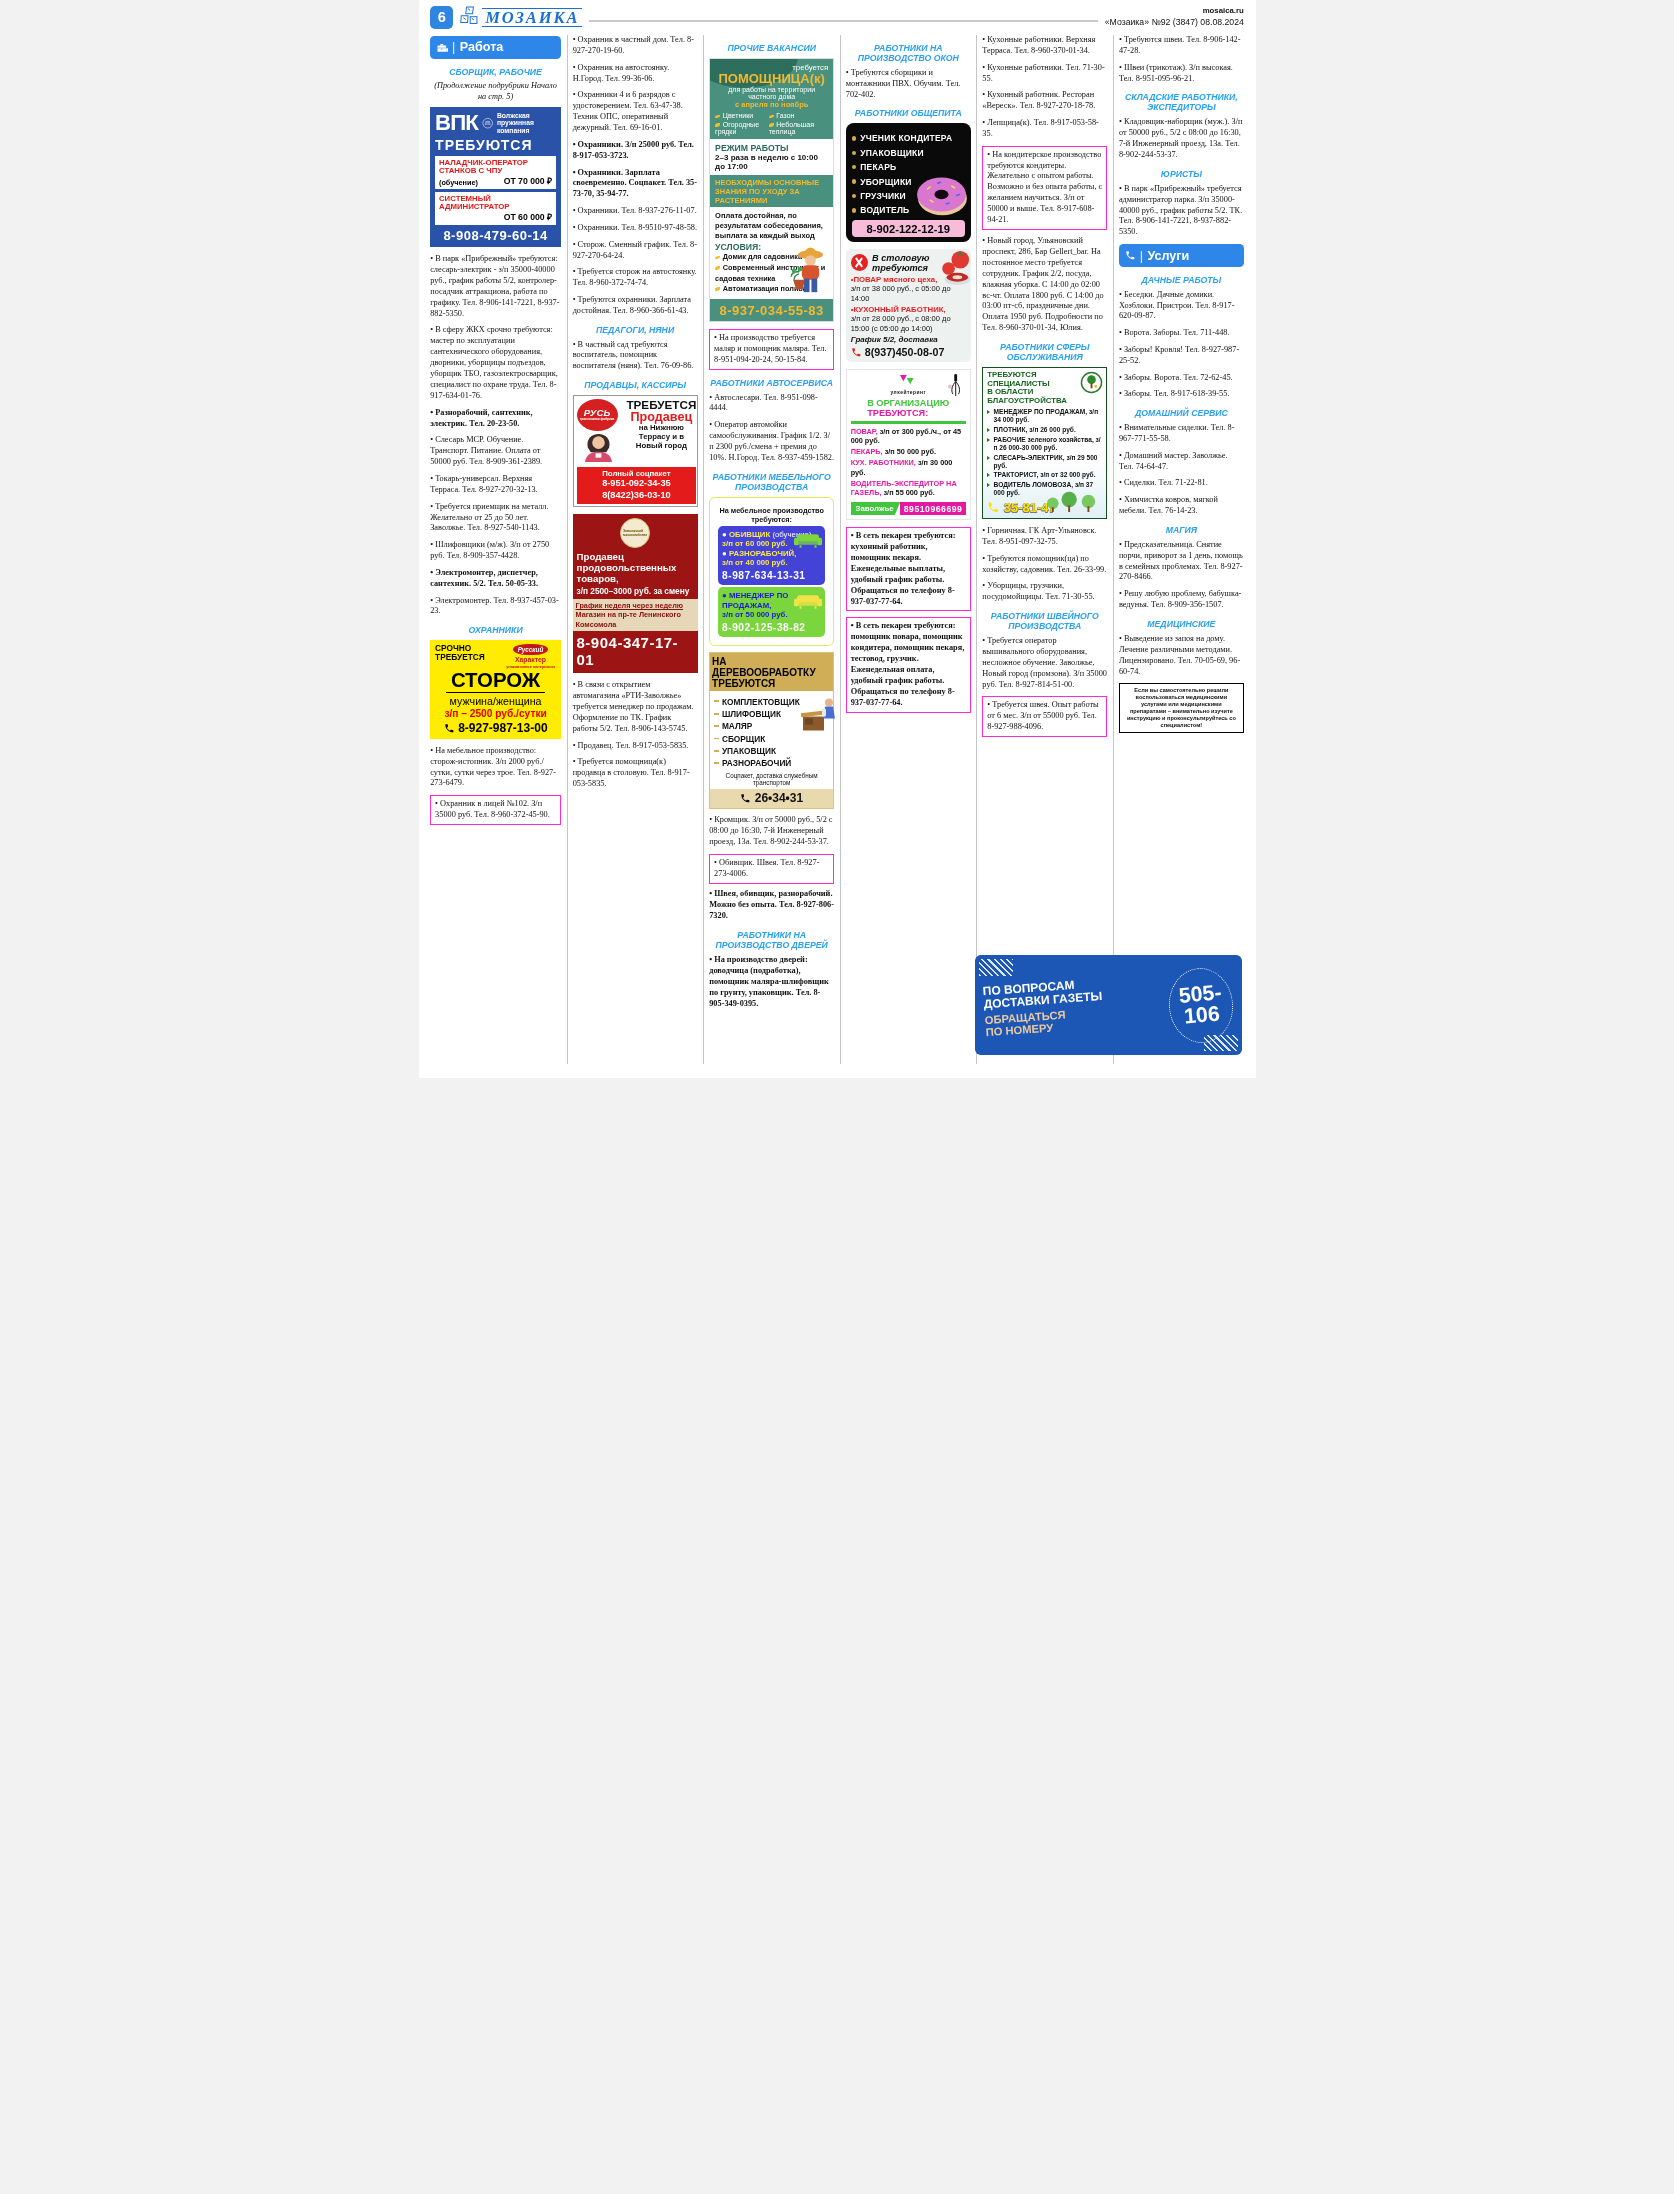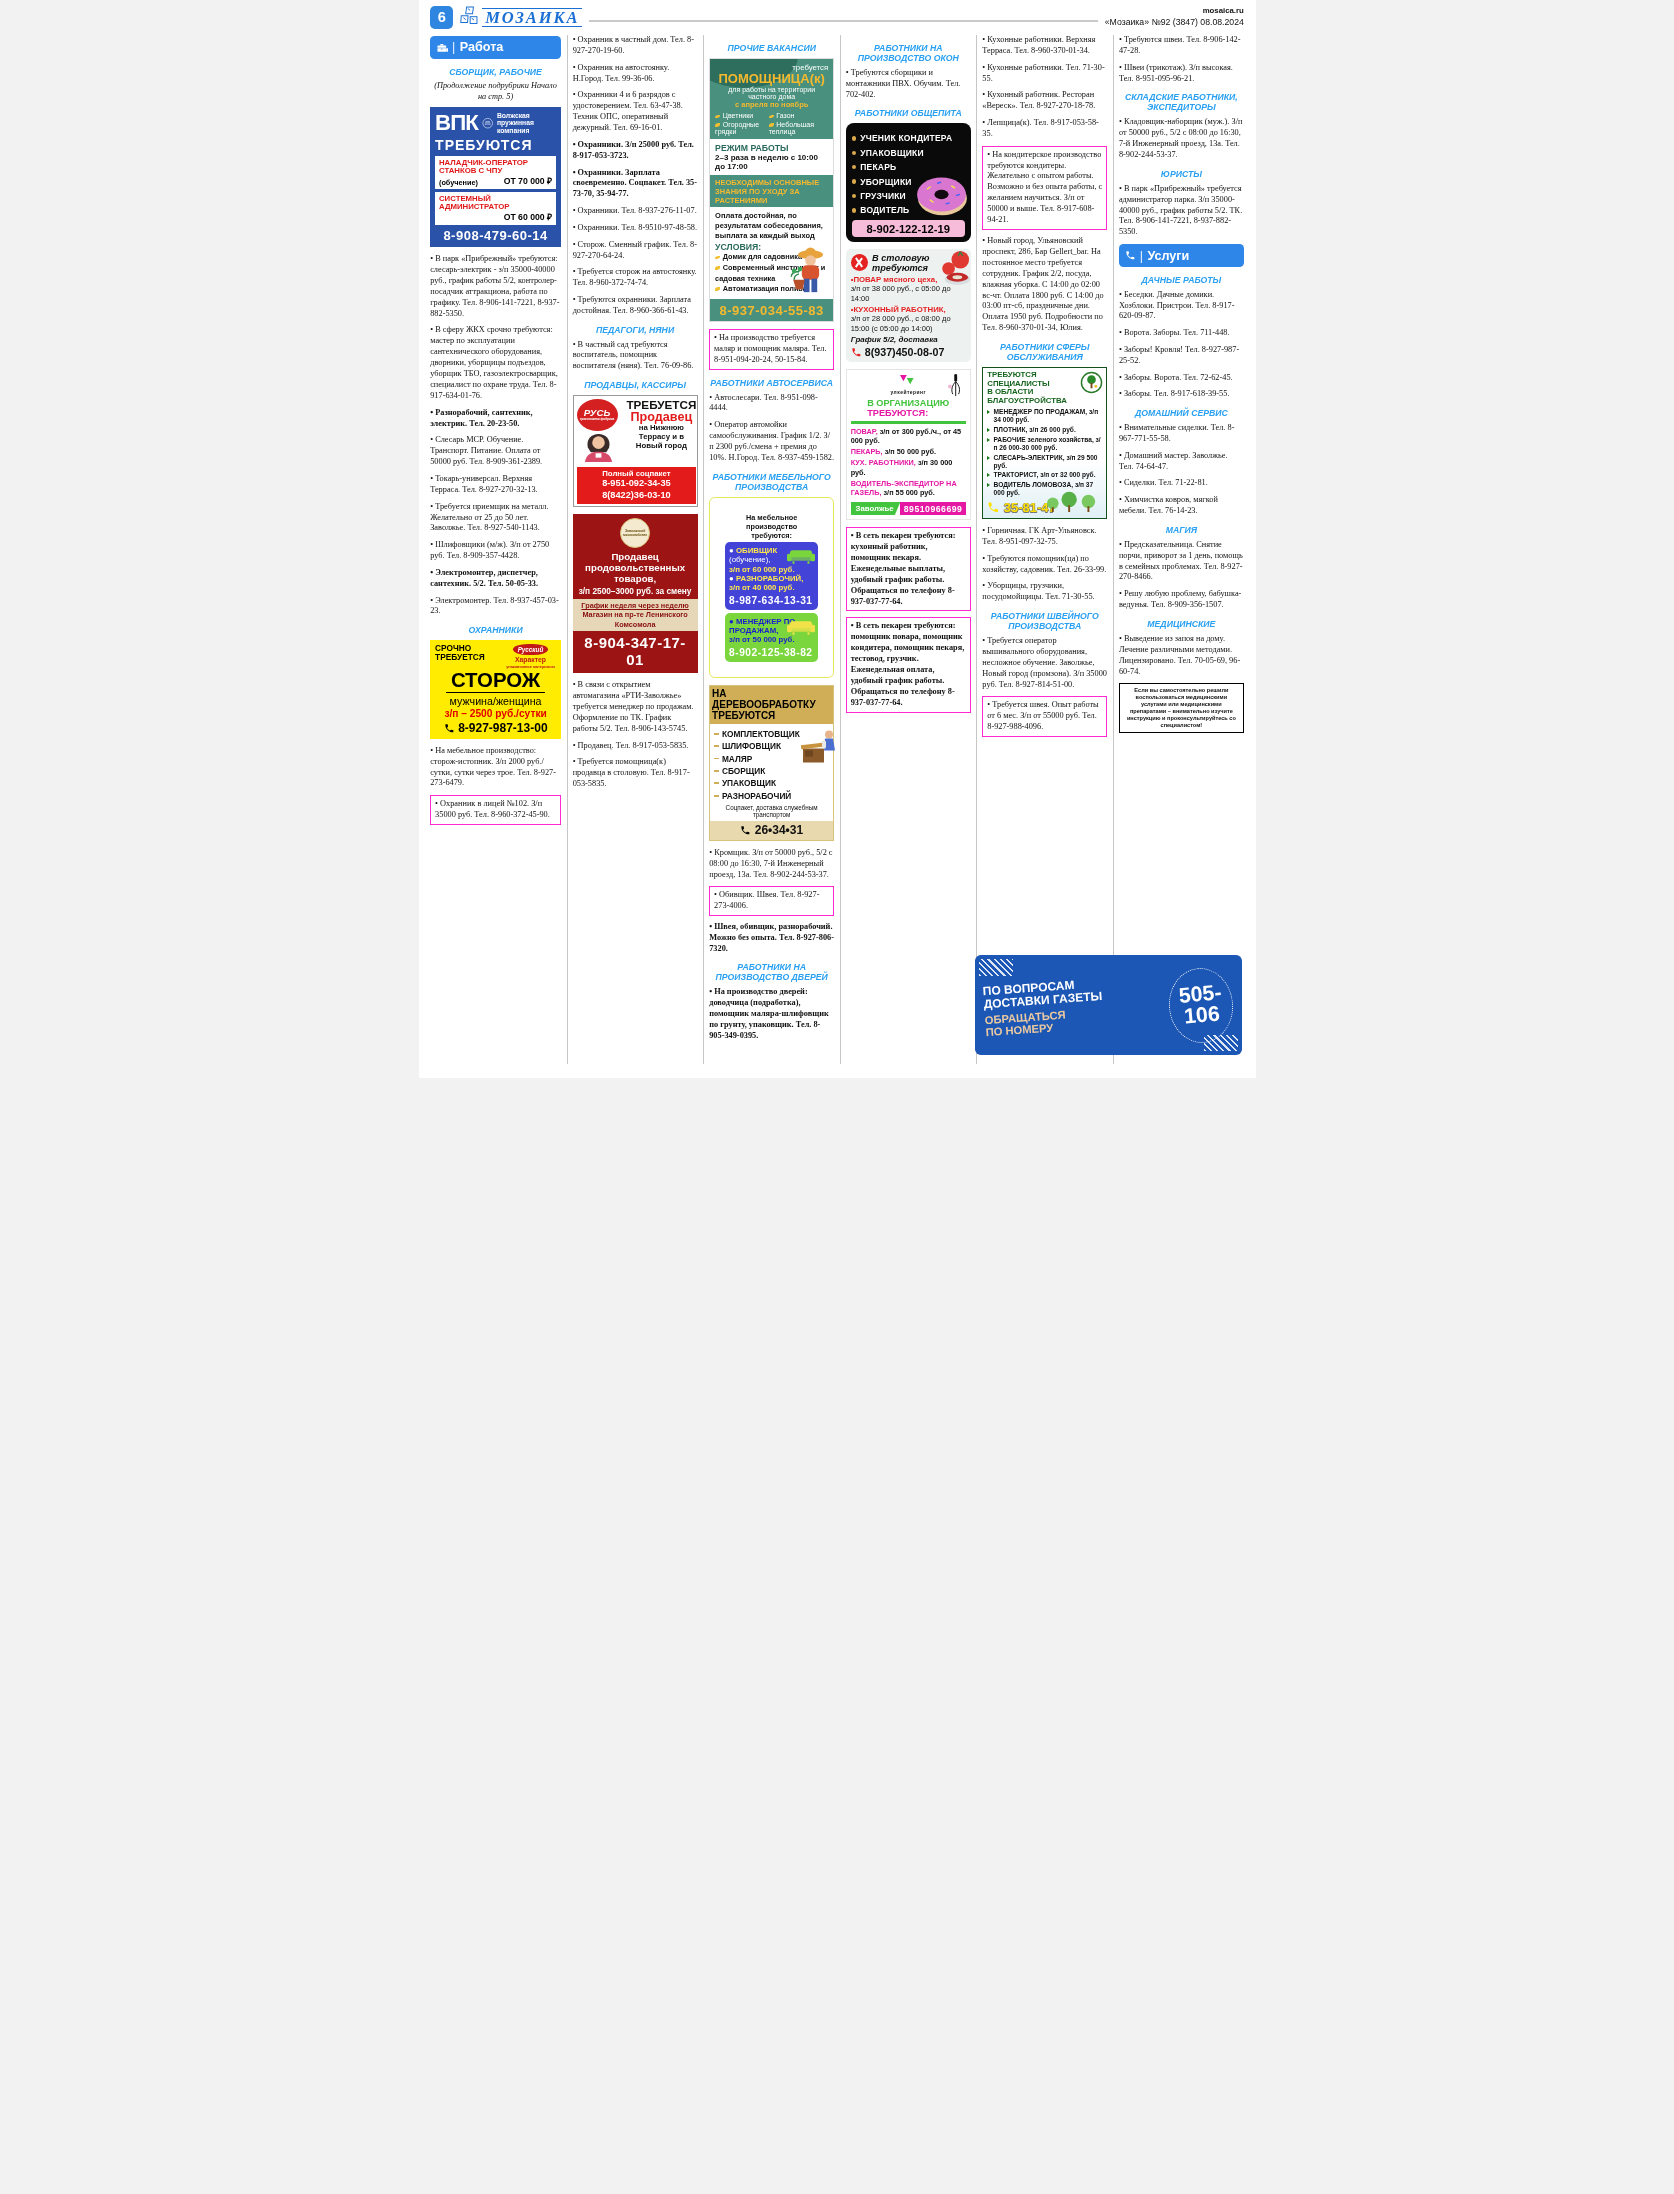--- a/index.html
+++ b/index.html
@@ -65,21 +65,21 @@
             align-items:center;justify-content:center;font-weight:800;font-style:italic;font-size:9.7px;line-height:1;}
   .rus-logo small{font-size:3.2px;font-style:normal;}
   .rus-right{text-align:center;}
   .rus-tr{font-weight:800;font-size:11.7px;line-height:1;}
   .rus-role{color:#e31b1b;font-weight:800;font-size:12.6px;line-height:1.1;}
   .rus-loc{font-weight:bold;font-size:7.8px;line-height:1.15;}
   .rus-red{background:#e31b1b;color:#fff;grid-column:1 / -1;text-align:center;padding:2.4px 1.9px;}
   .rus-soc{font-weight:bold;font-size:7.8px;}
   .rus-phones{font-weight:800;font-size:9.2px;line-height:1.25;}
   
-  .ad-myaso{background:#9c1414;color:#fff;text-align:center;padding:3.9px 3.9px 4.9px;}
+  .ad-myaso{background:#9c1414;color:#fff;padding:3.9px 3.9px 4.9px;}
   .mz-logo{width:30px;height:30px;margin:0 auto;border-radius:50%;border:1.5px solid #d8c27a;background:#f3ead0;
            color:#6b5312;font-size:3.4px;font-weight:bold;display:flex;align-items:center;justify-content:center;padding:1.9px;line-height:1.2;}
   .mz-title{font-weight:800;font-size:9.7px;margin-top:2.9px;line-height:1.15;}
   .mz-sal{font-weight:800;font-size:8.3px;margin-top:1px;}
   .mz-band{background:#e7d7b9;color:#8a1010;font-weight:800;margin:3.9px -3.9px 0;padding:1.9px 2.9px;font-size:7.3px;line-height:1.25;}
   .mz-band .u{text-decoration:underline;}
   .mz-phone{font-size:15px;font-weight:800;margin-top:3.9px;letter-spacing:0.5px;}
   
   .ad-green{background:#fff;border:0.5px solid #ddd;}
   .g-top{background:#49917e;color:#fff;padding:3.9px 4.9px;position:relative;overflow:hidden;}
@@ -94,21 +94,21 @@
   .g-mid{padding:3.9px 4.9px;position:relative;}
   .g-mode-t{color:#2a6a5c;font-weight:800;font-size:8.7px;}
   .g-mode{font-size:8px;font-weight:600;}
   .g-need{background:#49917e;color:#f5b92e;font-weight:800;padding:2.9px 4.9px;margin:3.9px -4.9px;font-size:7.5px;line-height:1.2;}
   .g-pay{font-size:7.5px;font-weight:600;line-height:1.3;}
   .g-cond{color:#2a6a5c;font-weight:800;font-size:8.7px;margin-top:1.9px;}
   .g-list{font-size:7.3px;font-weight:600;line-height:1.45;}
   .g-illus{position:absolute;right:1.9px;bottom:1px;}
   .g-phone{background:#49917e;color:#f5b92e;font-weight:800;font-size:13px;text-align:center;padding:3.9px;letter-spacing:0.5px;}
   
-  .ad-mebel{background:#fff;border:1.5px solid #e7e75a;border-radius:5.8px;padding:15px;}
+  .ad-mebel{background:#fff;border:1.5px solid #e7e75a;border-radius:5.8px;padding:8px;}
   .mb-h{font-size:7.3px;font-weight:bold;text-align:center;}
   .mb-blue{background:#4343d8;border-radius:4.9px;color:#fff;padding:3.9px;margin-top:2.4px;position:relative;}
   .mb-green{background:#7ad63c;border-radius:4.9px;color:#1c1ccf;padding:3.9px;margin-top:2.9px;position:relative;}
   .mb-role{font-size:7.8px;line-height:1.2;}
   .mb-blue .nm{color:#ffe84a;font-weight:800;}
   .mb-blue .sal{color:#ffe84a;font-weight:800;}
   .mb-green .nm,.mb-green .sal{color:#1c1ccf;font-weight:800;}
   .mb-phone{font-weight:800;font-size:10.2px;margin-top:2.4px;letter-spacing:0.5px;}
   .mb-green .mb-phone{color:#fff;}
   .mb-couch{position:absolute;right:2.9px;top:4.9px;}

